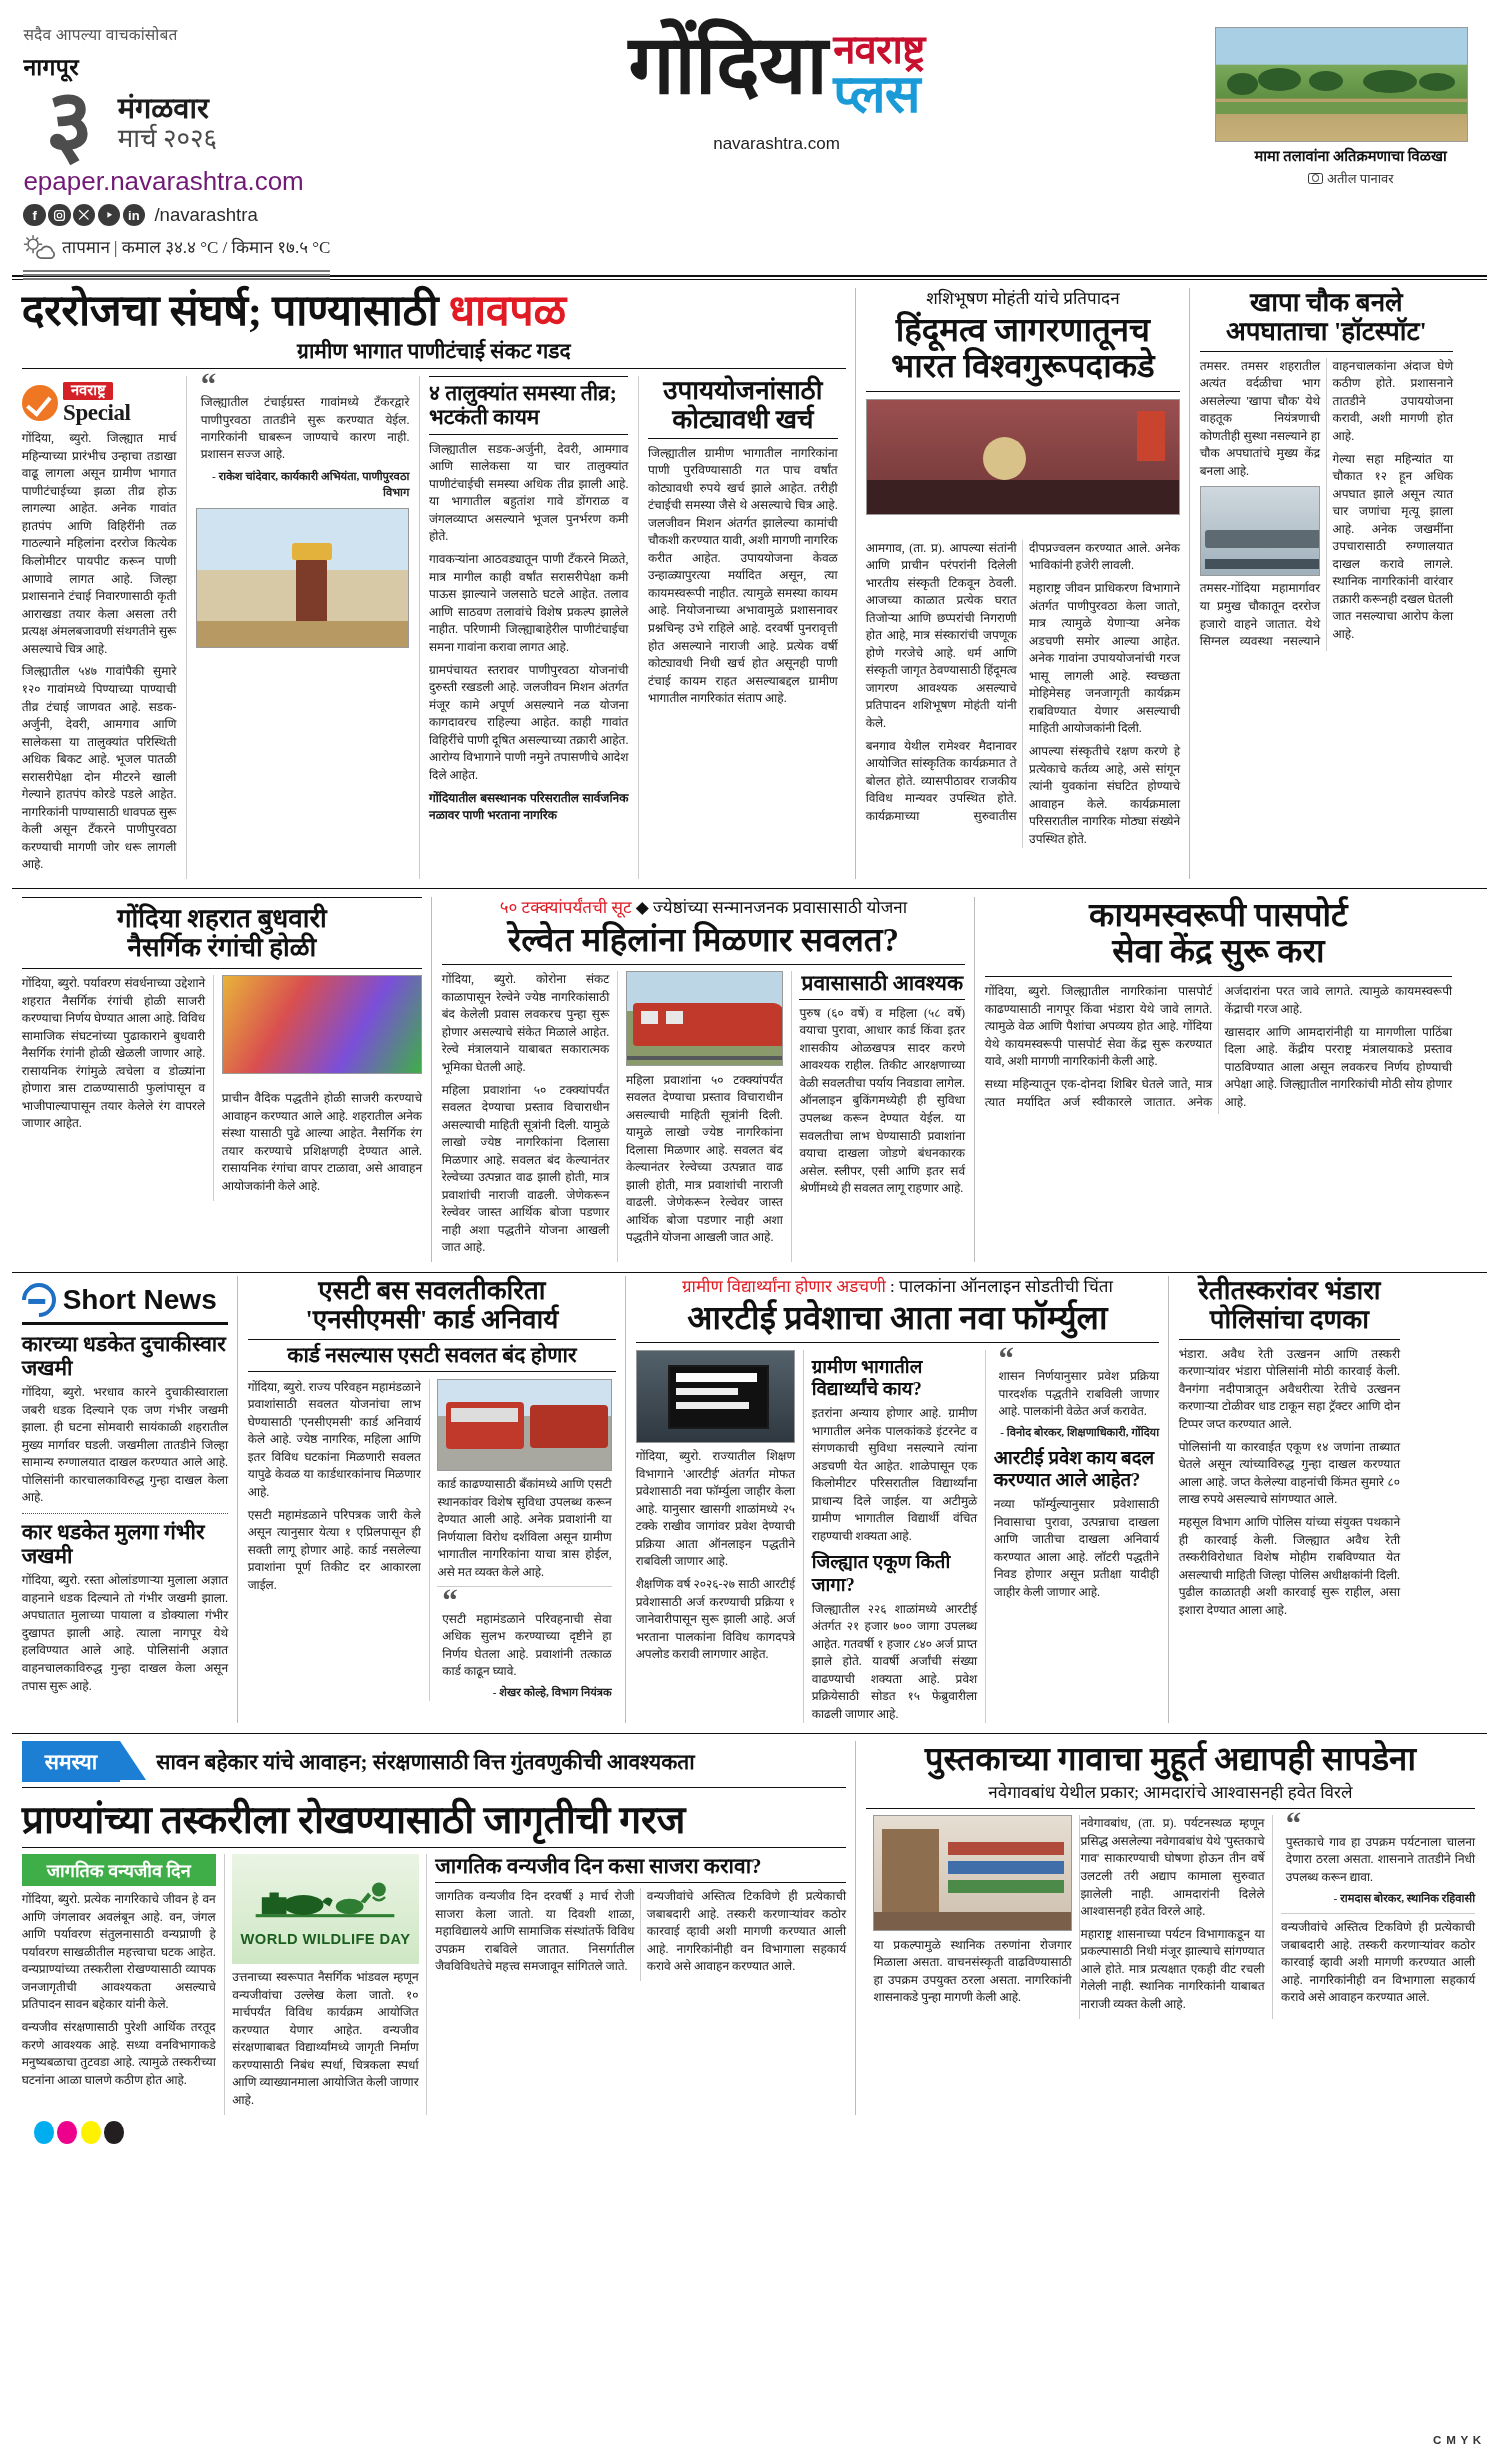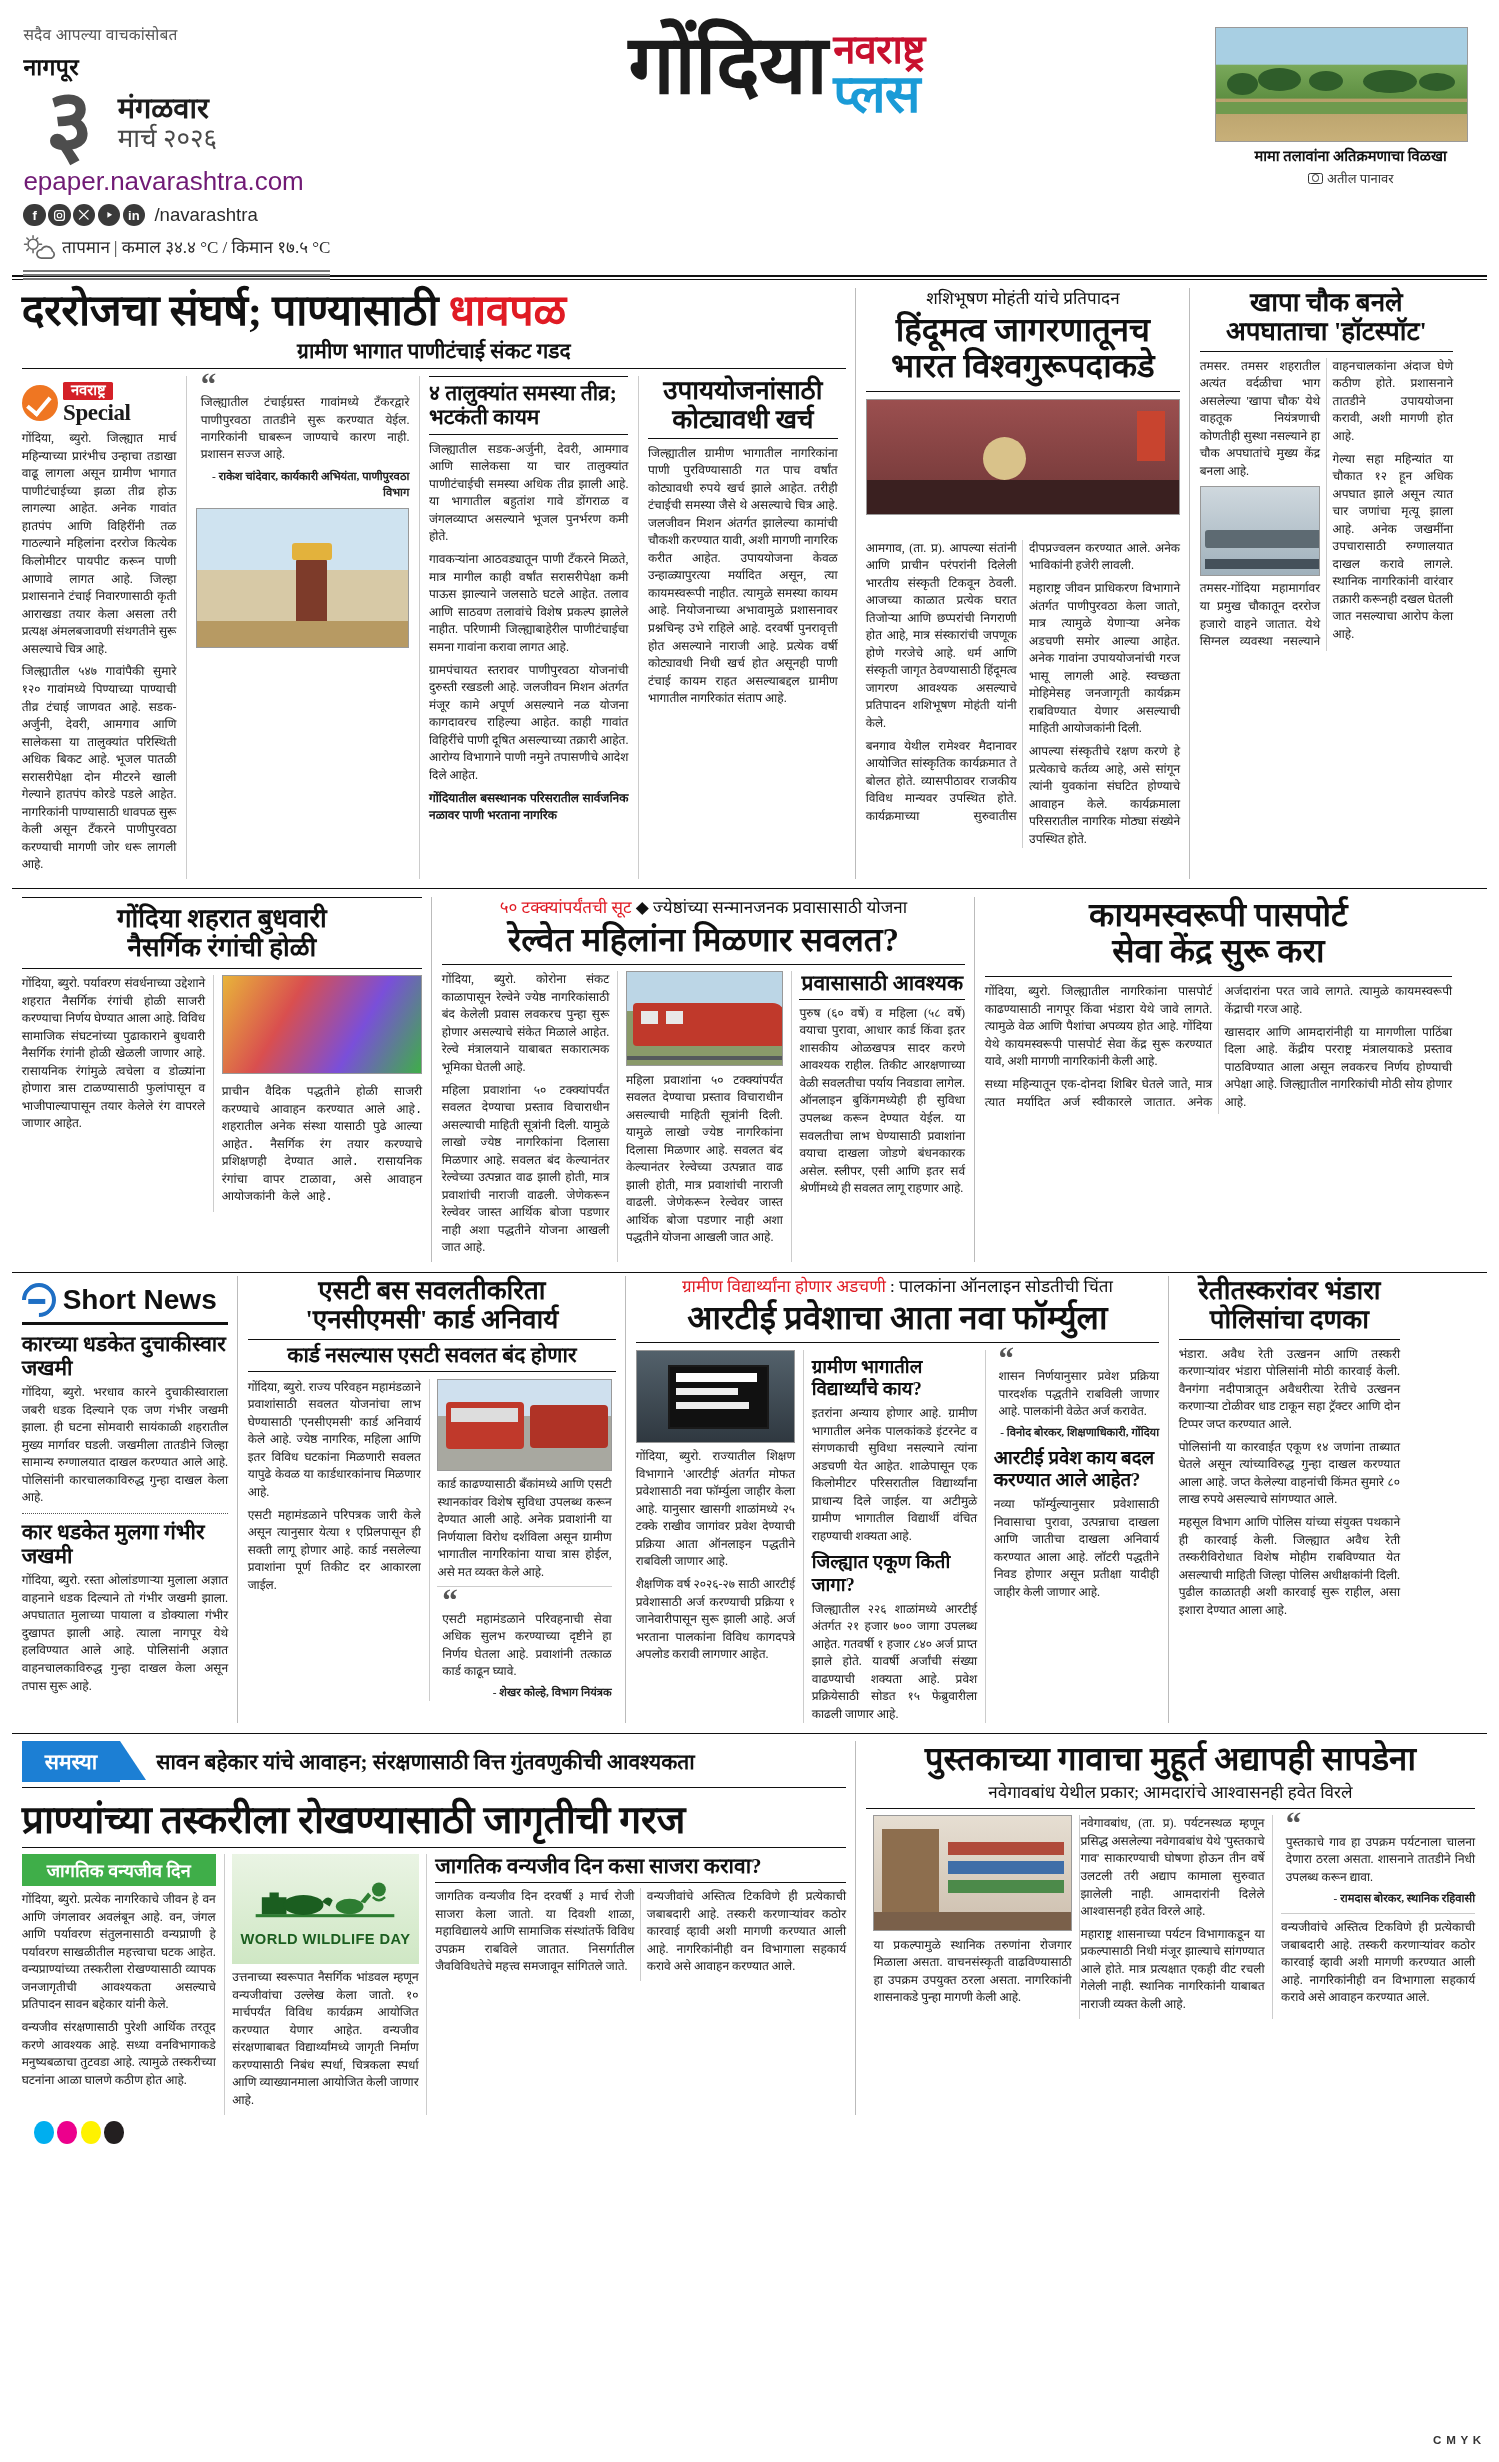--- a/index.html
+++ b/index.html
@@ -173,20 +173,21 @@
     </div>
 
     <div class="mh-logo">
       <div class="logo-wrap">
         <span class="logo-gondia">गोंदिया</span>
         <span class="logo-nav">
           <span class="logo-nav1">नवराष्ट्र</span><br>
           <span class="logo-nav2">प्लस</span>
         </span>
       </div>
+      <div class="logo-site">navarashtra.com</div>
     </div>
 
     <div class="mh-right">
       <div class="mh-photo ph">
         <i class="tree" style="width:31px;height:22px;left:11px;top:45px;"></i>
         <i class="tree" style="width:43px;height:23px;left:42px;top:40px;"></i>
         <i class="tree" style="width:34px;height:20px;left:93px;top:43px;"></i>
         <i class="tree" style="width:54px;height:23px;left:147px;top:42px;"></i>
         <i class="tree" style="width:36px;height:18.6px;left:203px;top:45px;"></i>
         <i class="tree" style="background:#6f9a4e;width:253px;height:12.4px;left:0;top:74px;border-radius:0;"></i>
@@ -299,21 +300,21 @@
       <div class="hl3 ctr" style="border-top:0.8px solid #111;padding-top:6.2px;">गोंदिया शहरात बुधवारी</div>
       <div class="hl3 ctr" style="border-bottom:0.8px solid #111;padding-bottom:5.4px;">नैसर्गिक रंगांची होळी</div>
       <div class="band" style="margin-top:6.2px;">
         <div style="width:194px;padding-right:7.8px;border-right:0.8px solid #ccc;">
           <div class="body">
             <p>गोंदिया, ब्युरो. पर्यावरण संवर्धनाच्या उद्देशाने शहरात नैसर्गिक रंगांची होळी साजरी करण्याचा निर्णय घेण्यात आला आहे. विविध सामाजिक संघटनांच्या पुढाकाराने बुधवारी नैसर्गिक रंगांनी होळी खेळली जाणार आहे. रासायनिक रंगांमुळे त्वचेला व डोळ्यांना होणारा त्रास टाळण्यासाठी फुलांपासून व भाजीपाल्यापासून तयार केलेले रंग वापरले जाणार आहेत.</p>
           </div>
         </div>
         <div style="width:210px;padding-left:7.8px;">
           <div class="ph" style="height:99px;background:linear-gradient(120deg,#e8b43a,#d94f4f,#7a4fd9,#3fae49);"></div>
-          <div class="body" style="margin-top:10px;font-family:Liberation Mono, monospace;">
+          <div class="body" style="margin-top:16px;">
             <p>प्राचीन वैदिक पद्धतीने होळी साजरी करण्याचे आवाहन करण्यात आले आहे. शहरातील अनेक संस्था यासाठी पुढे आल्या आहेत. नैसर्गिक रंग तयार करण्याचे प्रशिक्षणही देण्यात आले. रासायनिक रंगांचा वापर टाळावा, असे आवाहन आयोजकांनी केले आहे.</p>
           </div>
         </div>
       </div>
     </div>
 
     <div class="col" style="width:543px;border-left:0.8px solid #bbb;">
       <div class="kicker">
         <span class="kicker-red">५० टक्क्यांपर्यंतची सूट</span>
         <span> ◆ </span>

